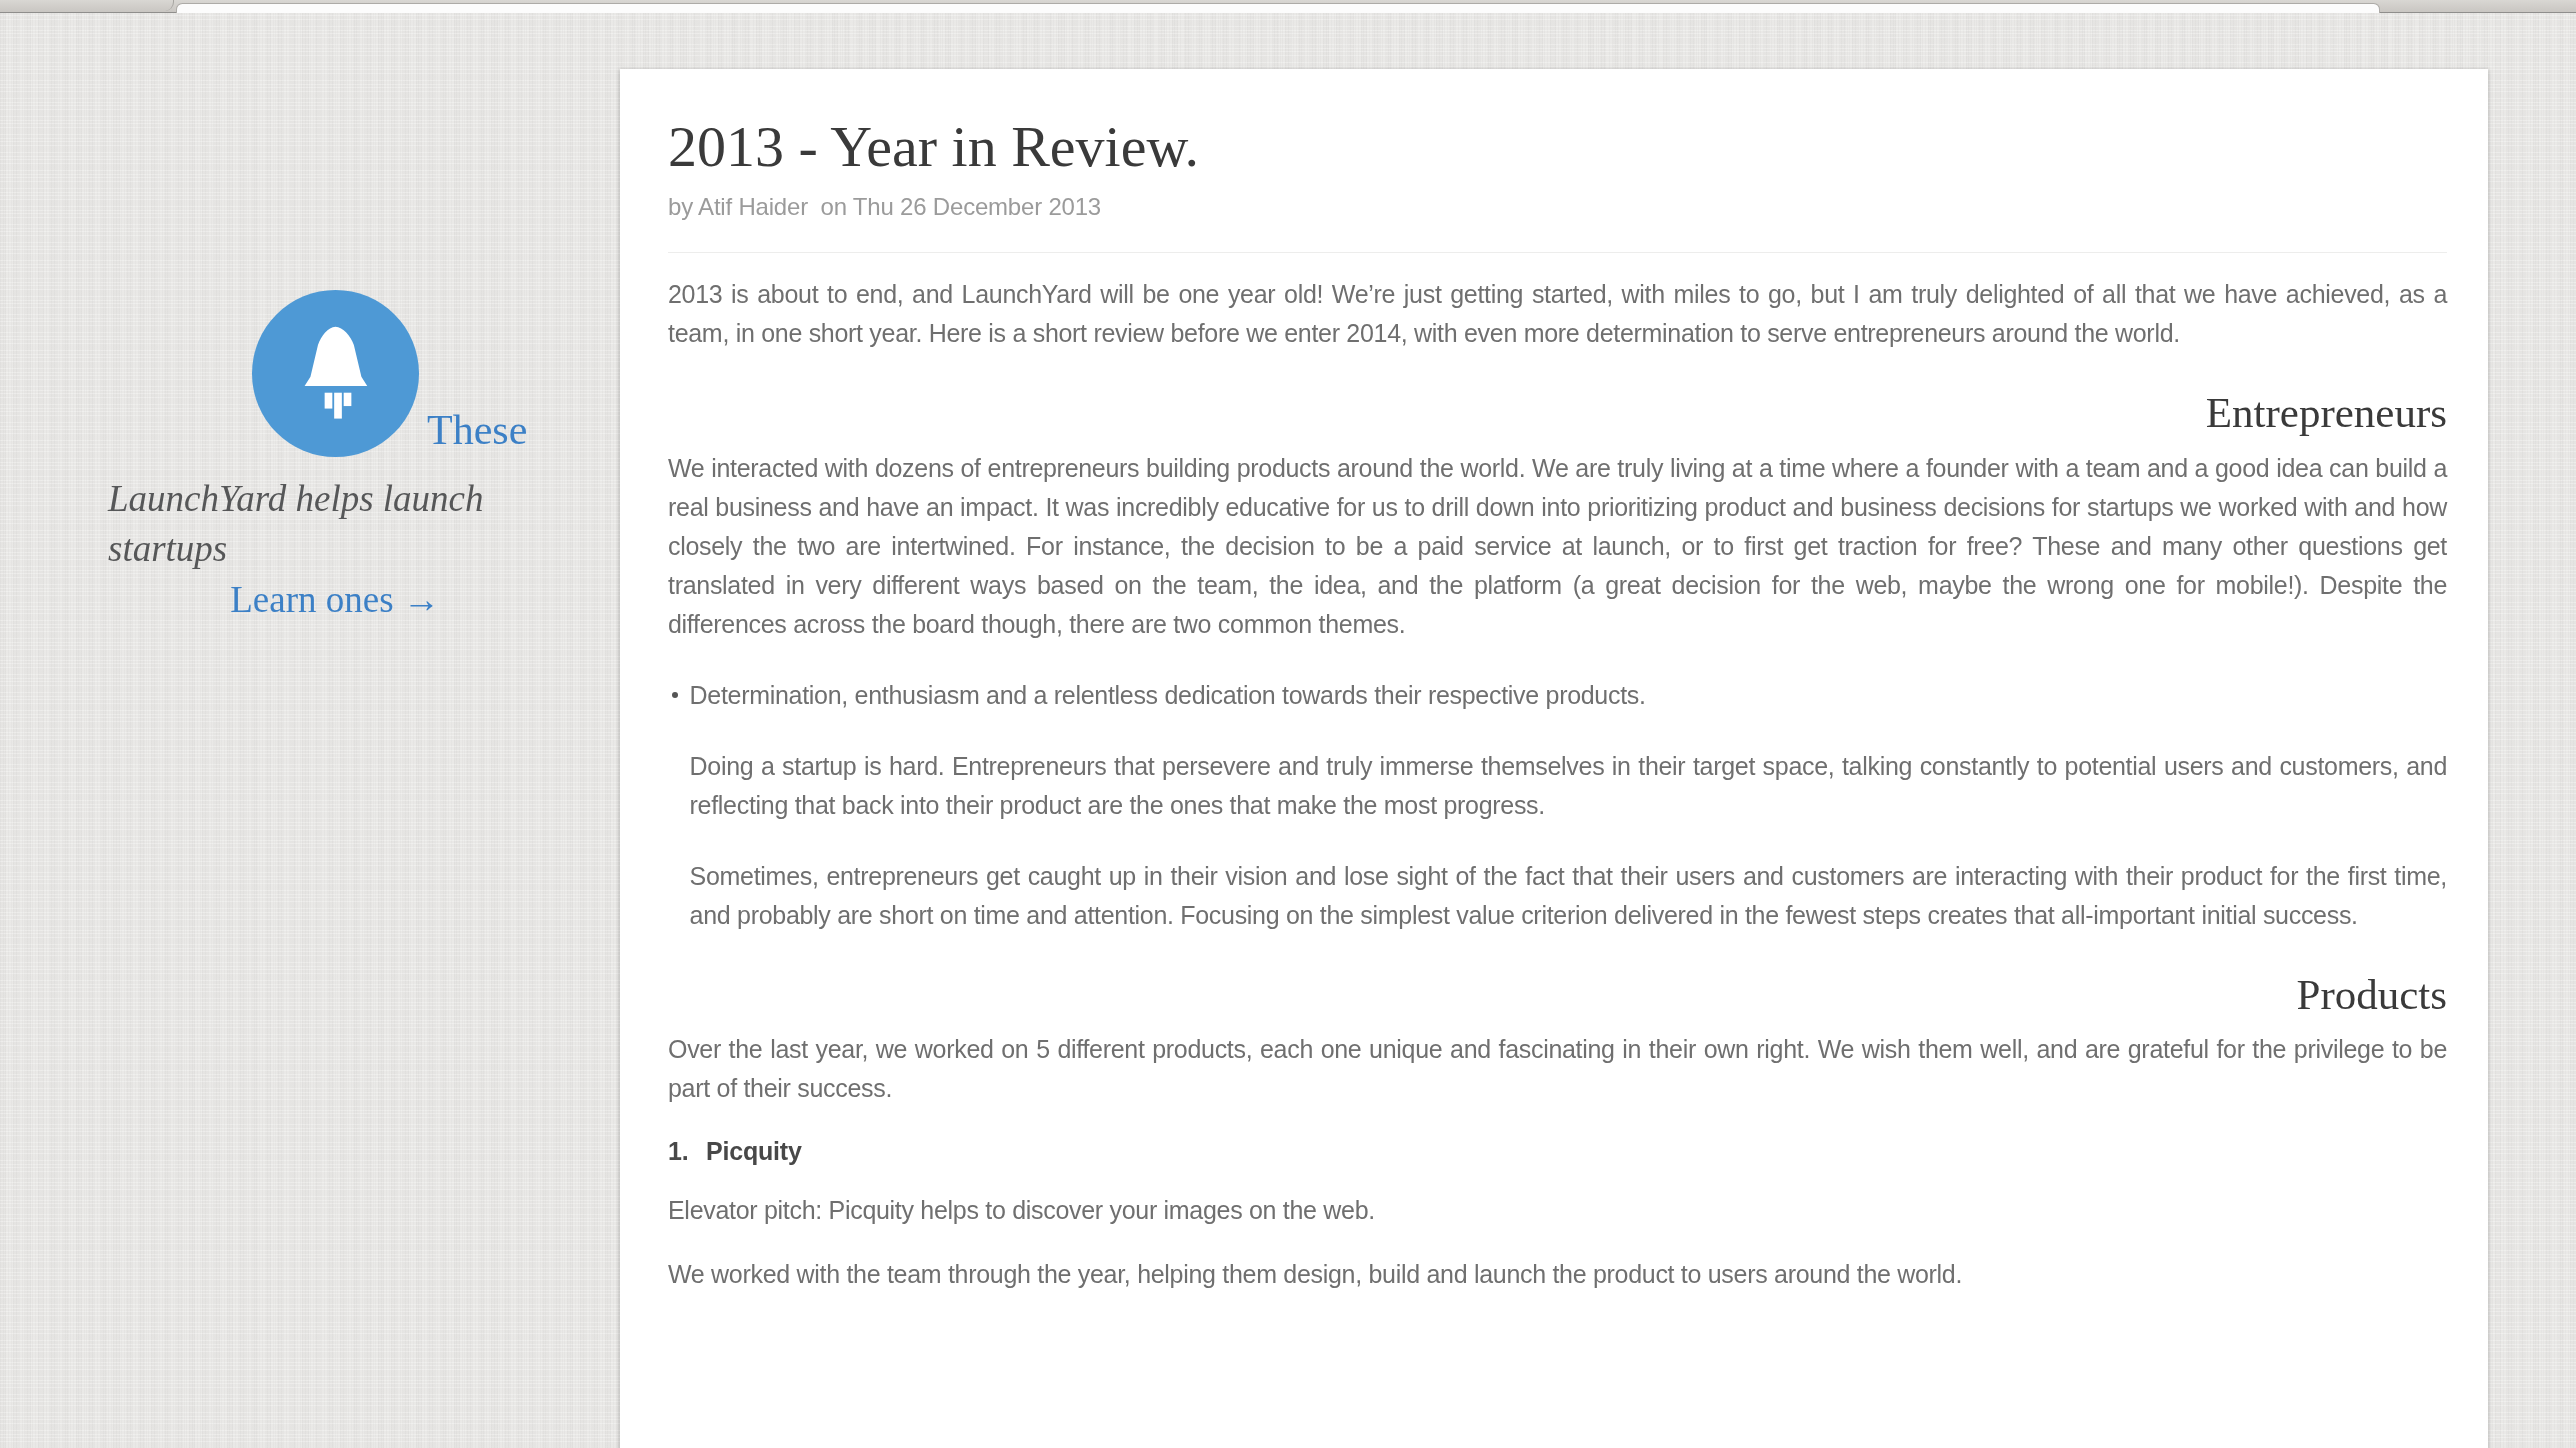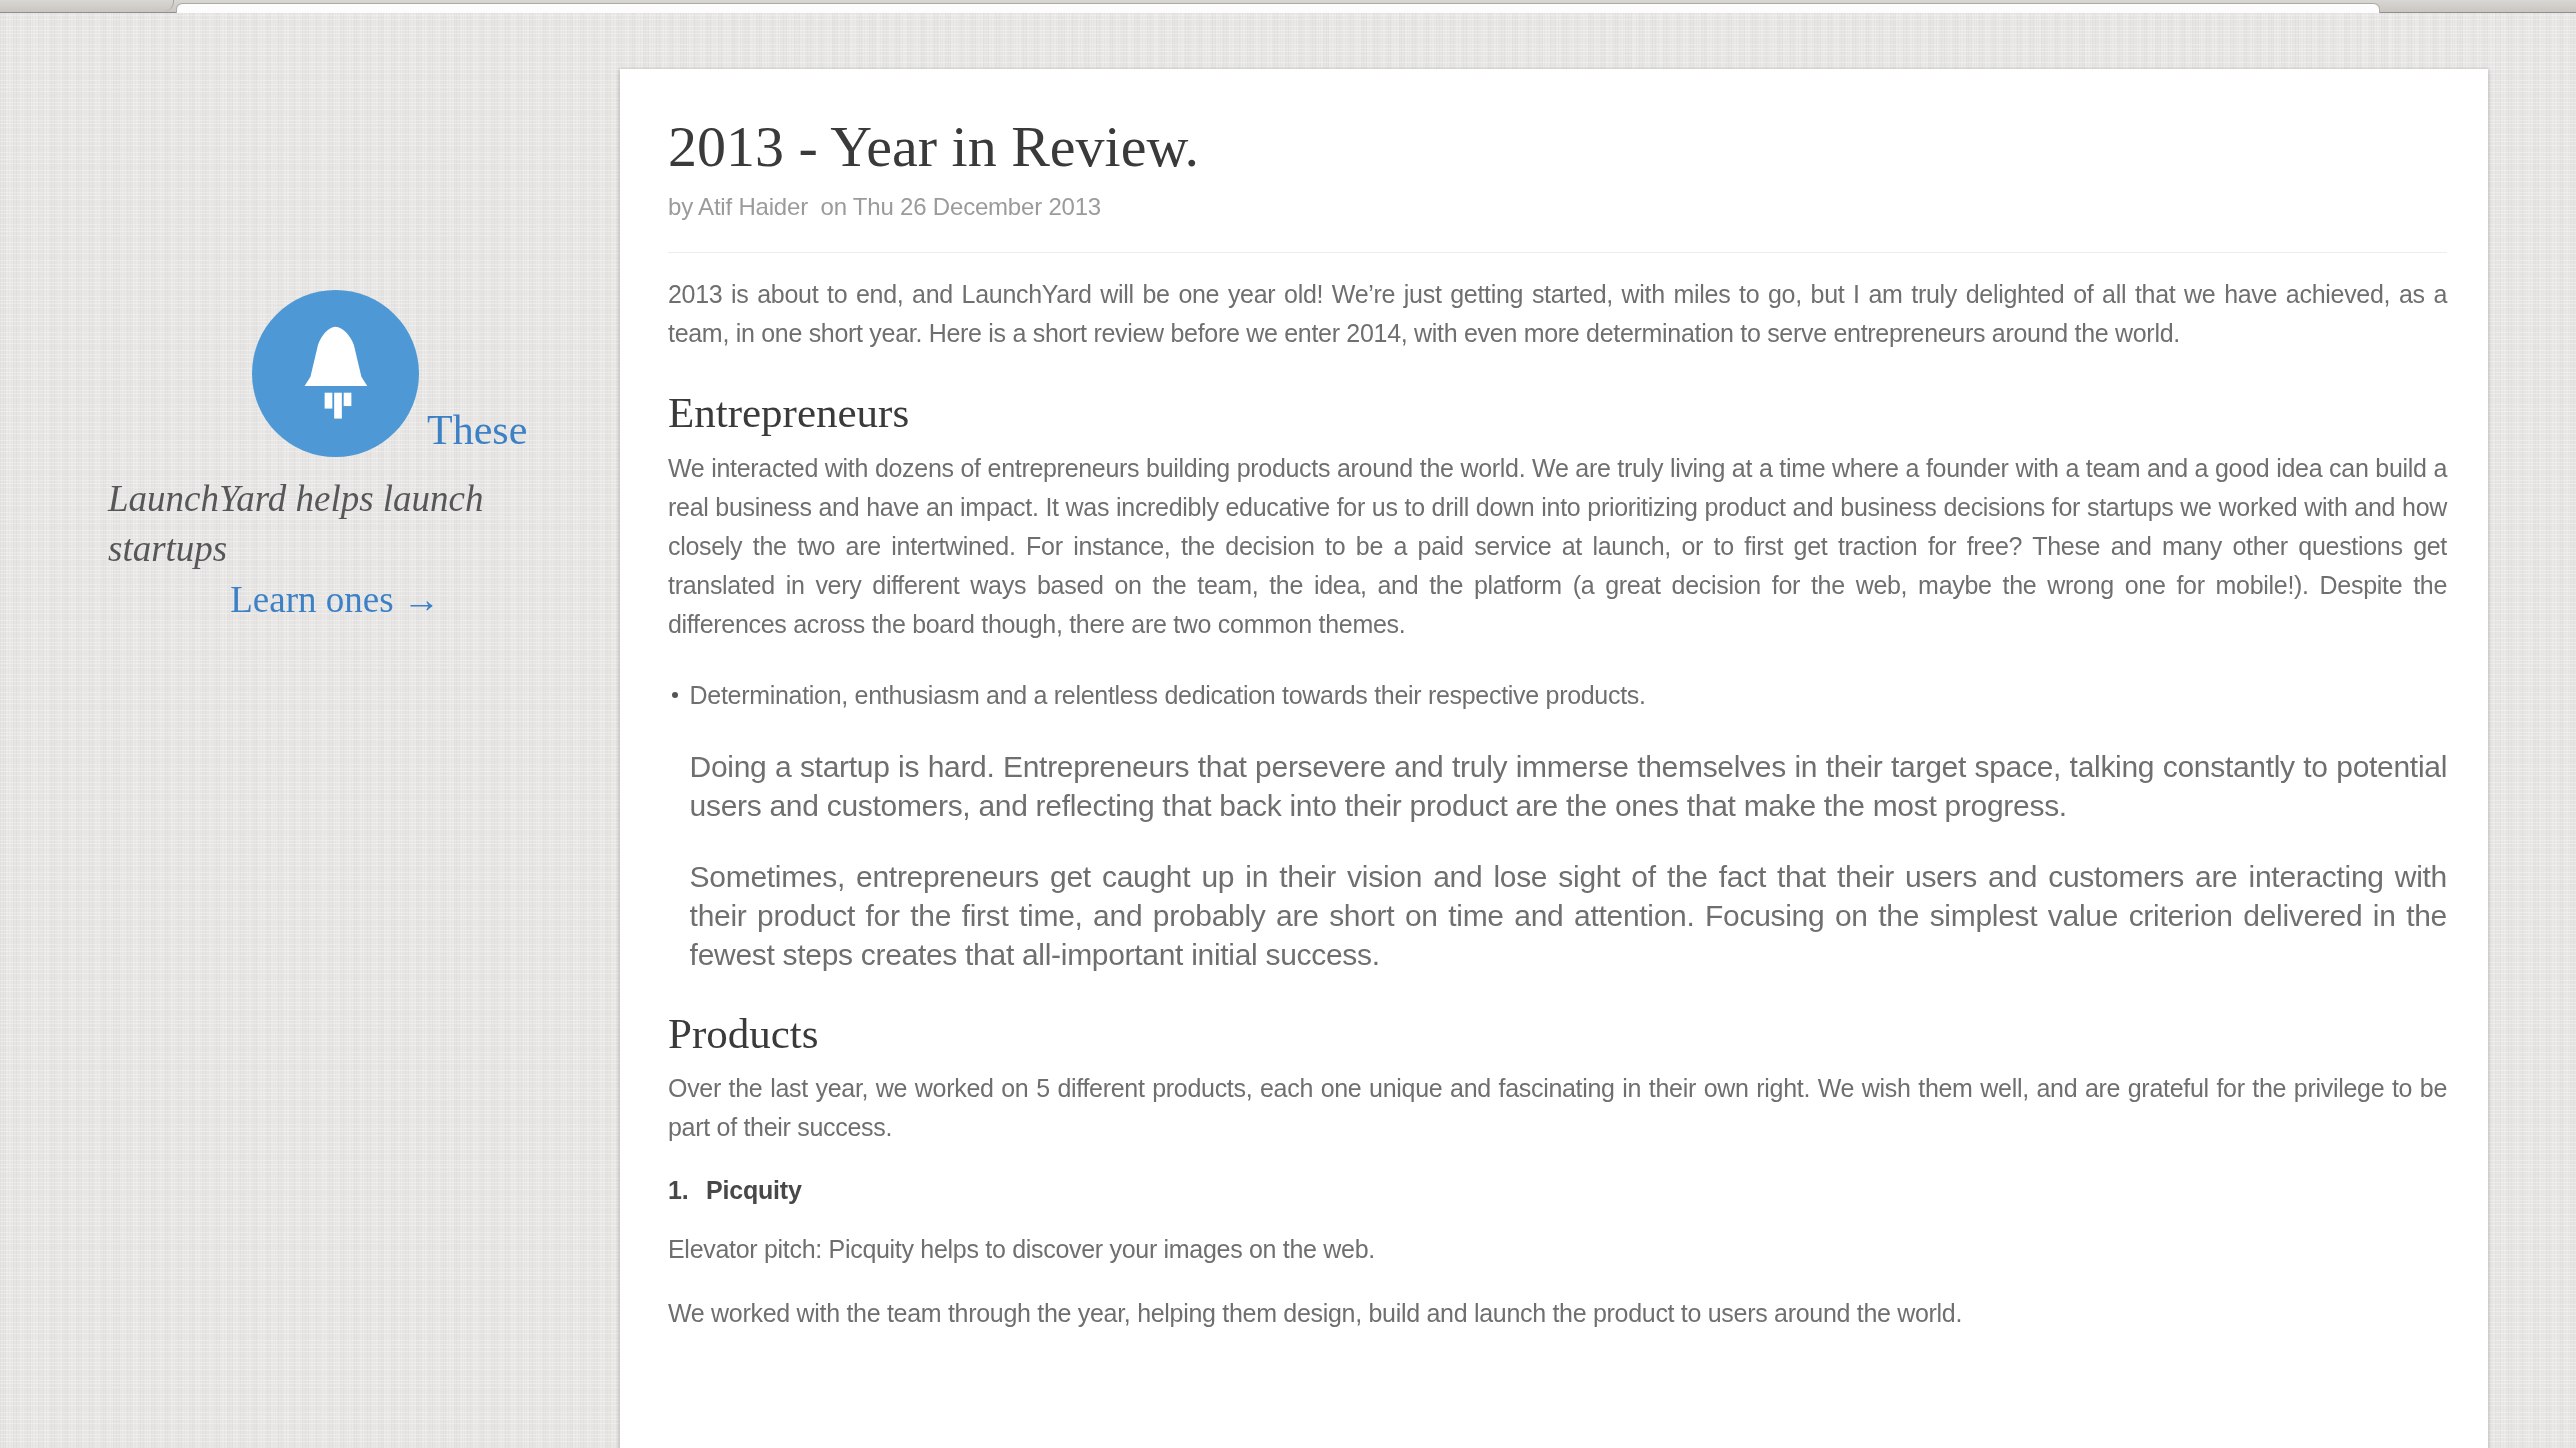--- a/index.html
+++ b/index.html
@@ -88,37 +88,37 @@
   }
   .body-p {
     margin-top: 21.6px;
     font-size: 25px; line-height: 39px; color: #6f6f6f;
     text-align: justify; letter-spacing: -0.3px;
   }
   .h2 {
     margin-top: 36px;
     font-family: "Liberation Serif", "DejaVu Serif", serif;
     font-weight: 500;
-    font-size: 43px; line-height: 1.1; color: #3a3a3a;
+    font-size: 43px; line-height: 1.1; color: #3a3a3a; text-align: right;
   }
   .h2 + .body-p { margin-top: 12.6px; }
   ul.points { margin-top: 32px; list-style: none; }
   ul.points li { margin-top: 32px; }
   ul.points li:first-child { margin-top: 0; }
   .bullet-line {
     position: relative; padding-left: 21.6px;
     font-size: 25px; line-height: 39px; color: #6f6f6f; letter-spacing: -0.3px;
   }
   .bullet-line .dot {
     position: absolute; left: 3.6px; top: 16px;
     width: 6.3px; height: 6.3px; border-radius: 50%; background: #555;
   }
   .bullet-detail {
     margin-top: 32px; padding-left: 21.6px;
-    font-size: 30px; line-height: 39px; color: #6f6f6f;
+    font-size: 25px; line-height: 39px; color: #6f6f6f;
     text-align: justify; letter-spacing: -0.3px;
   }
   .numbered-item {
     margin-top: 25px;
     font-size: 25px; line-height: 36px; color: #484848;
     font-weight: bold; letter-spacing: -0.2px;
   }
   .numbered-item .num { display: inline-block; width: 38px; font-weight: bold; }
   .clipped-line {
     margin-top: 25px;

